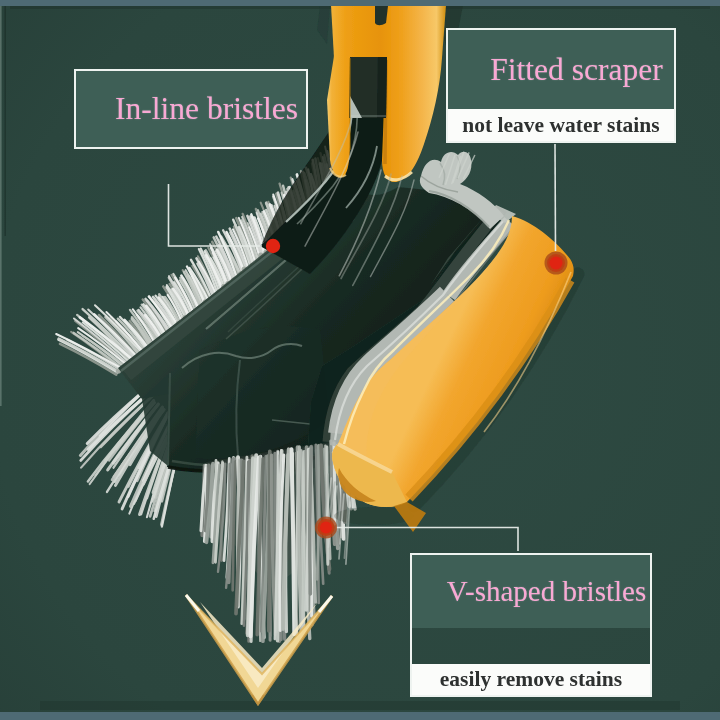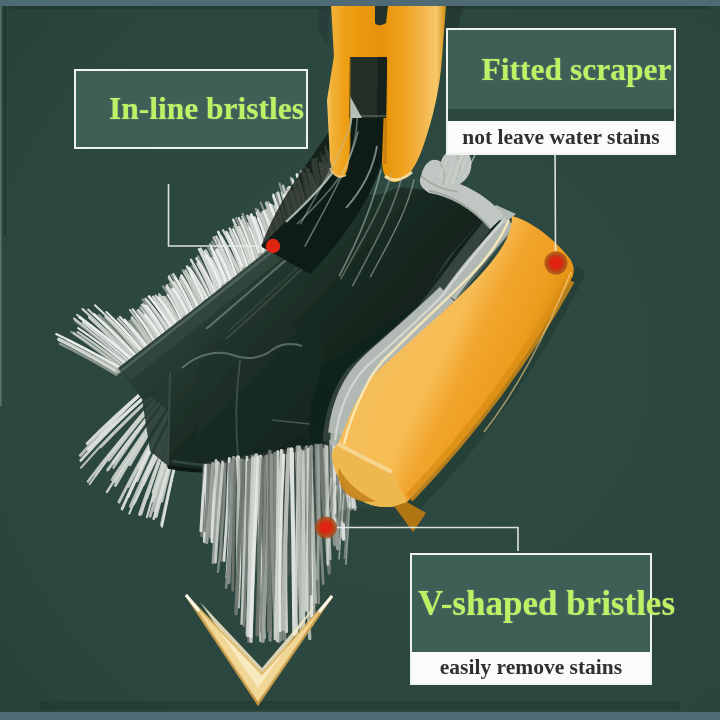--- a/index.html
+++ b/index.html
@@ -4,21 +4,21 @@
 <style>
   html,body{margin:0;padding:0;background:#111;}
   #stage{position:relative;width:720px;height:720px;overflow:hidden;
          background:var(--bg,#2b463e);font-family:"Liberation Serif",serif;}
   #art{position:absolute;left:0;top:0;width:720px;height:720px;}
   .letterbox{position:absolute;left:0;width:720px;background:var(--letterbox,#4e6a74);}
   #letterbox-top{top:0;height:6px;}
   #letterbox-bottom{bottom:0;height:8px;}
   .callout{position:absolute;border:2px solid #eef3f0;box-sizing:border-box;}
   .callout-title{display:flex;align-items:center;justify-content:center;white-space:nowrap;
-           background:var(--boxfill,#3e5f56);color:#bef264;font-weight:bold;
+           background:var(--boxfill,#3e5f56);color:#f9a8d4;font-weight:normal;
            text-shadow:0 0 1.5px rgba(214,235,226,.4);padding-left:31px;}
   .callout-sub{display:flex;align-items:center;justify-content:center;white-space:nowrap;
            background:#fbfcfa;color:#2e3130;font-weight:bold;}
 </style>
 </head>
 <body>
 
 <div id="stage" style="--bg: #2b463e; --letterbox: #4e6a74; --boxfill: #3e5f56;">
   <svg id="art" viewBox="0 0 720 720" xmlns="http://www.w3.org/2000/svg">
     <defs>
@@ -584,20 +584,20 @@
 
   <div class="letterbox" id="letterbox-top"></div>
   <div class="letterbox" id="letterbox-bottom"></div>
 
   <div id="callouts">
       <div class="callout" style="left: 74px; top: 69px; width: 234px;">
         <div class="callout-title" style="height: 76px; font-size: 31.5px;">In-line bristles</div>
       </div>
       <div class="callout" style="left: 446px; top: 28px; width: 230px;">
         <div class="callout-title" style="height: 79px; font-size: 31.5px;">Fitted scraper</div>
-        <div class="callout-sub" style="height: 32px; font-size: 21.5px; margin-top: 12px;">not leave water stains</div>
+        <div class="callout-sub" style="height: 32px; font-size: 21.5px;">not leave water stains</div>
       </div>
       <div class="callout" style="left: 410px; top: 553px; width: 242px;">
-        <div class="callout-title" style="height: 97px; font-size: 35px;">V-shaped bristles</div>
-        <div class="callout-sub" style="height: 31px; font-size: 21.5px;">easily remove stains</div>
+        <div class="callout-title" style="height: 73px; font-size: 29px;">V-shaped bristles</div>
+        <div class="callout-sub" style="height: 31px; font-size: 21.5px; margin-top: 36px;">easily remove stains</div>
       </div>
     </div>
 </div>
 
 </body></html>

